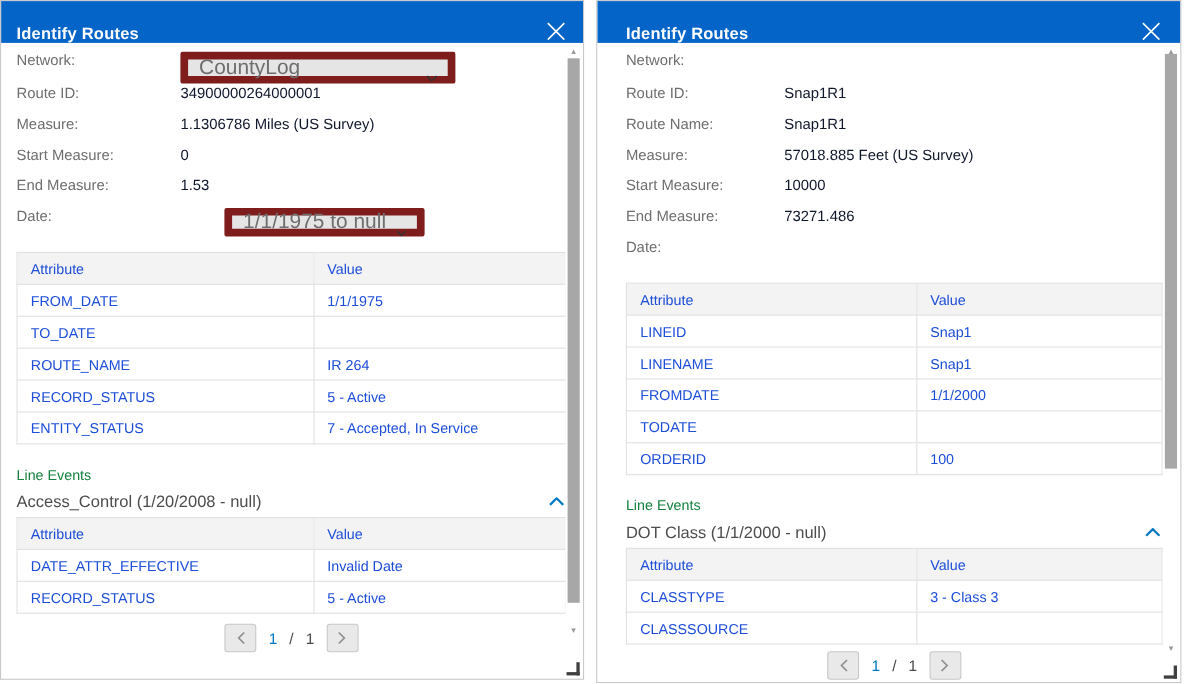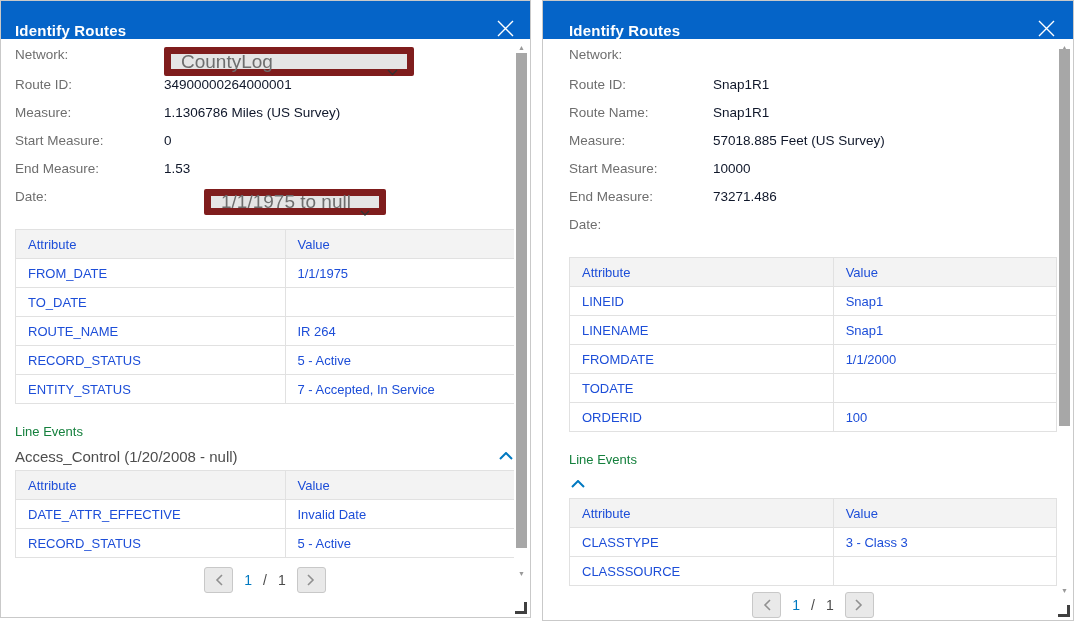--- a/index.html
+++ b/index.html
@@ -251,20 +251,21 @@
         </tr>
         <tr>
           <td>ORDERID</td>
           <td>100</td>
         </tr>
       </tbody>
     </table>
 
     <div class="line-events-label">Line Events</div>
     <div class="event-header">
+      <span class="event-title">DOT Class (1/1/2000 - null)</span>
       <span class="collapse-btn">
         <svg width="14" height="8" viewBox="0 0 14 8">
             <polyline points="1,7 7,1 13,7" stroke="#0079c1" stroke-width="2" fill="none"></polyline>
           </svg>
       </span>
     </div>
 
     <table class="attr-table" style="margin-top:2px;">
       <thead>
         <tr>

